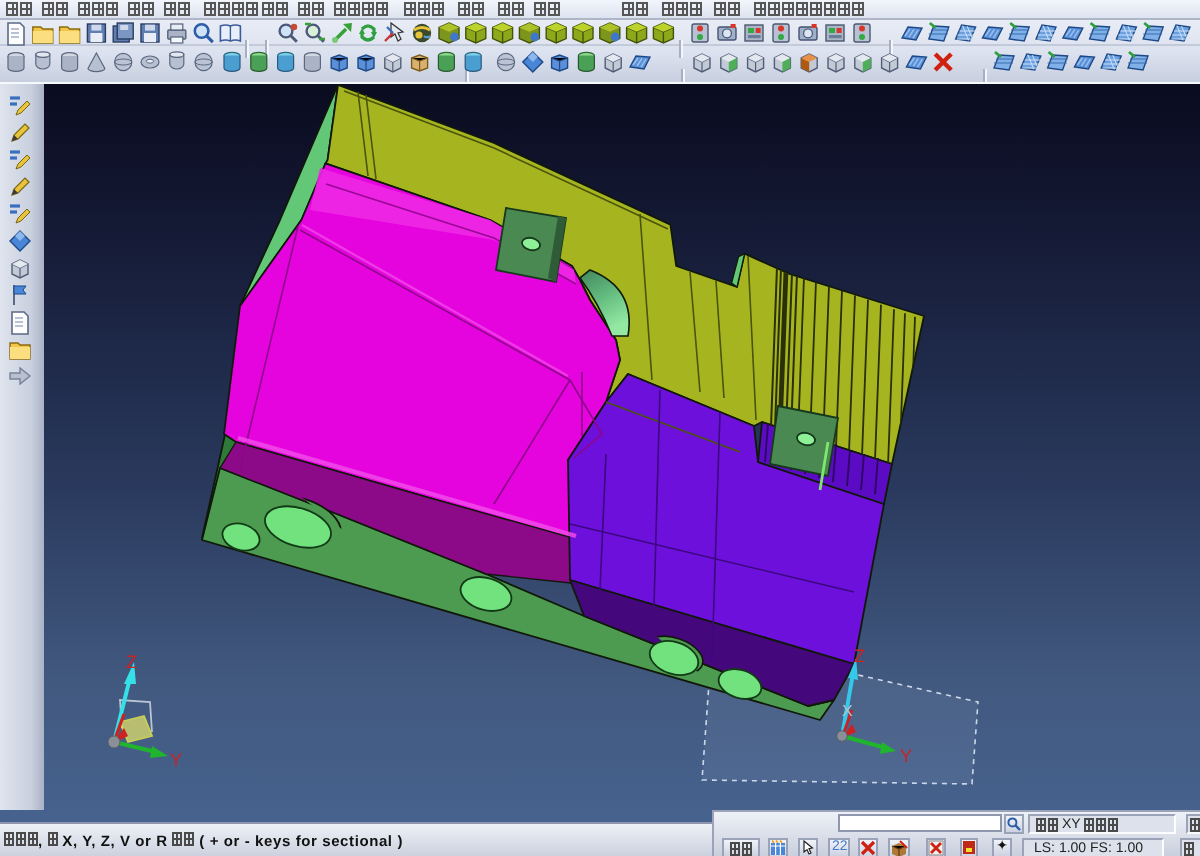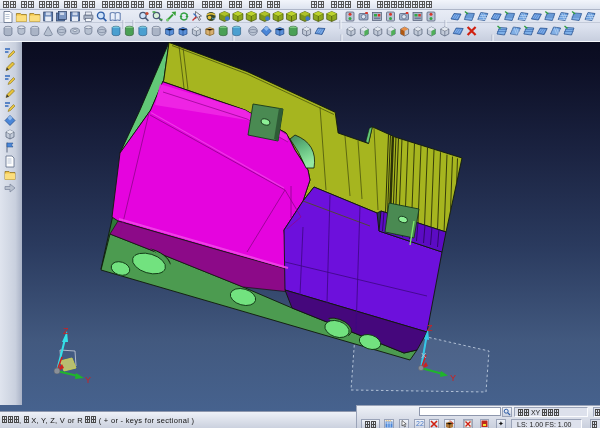--- a/index.html
+++ b/index.html
@@ -20,21 +20,21 @@
  linear-gradient(#4a4a4a,#4a4a4a) 0px 0px/1px 7px no-repeat,
  linear-gradient(#4a4a4a,#4a4a4a) 2px 0px/1px 7px no-repeat,
  linear-gradient(#4a4a4a,#4a4a4a) 4px 0px/1px 7px no-repeat;width:5px;}
 #menubar{position:absolute;left:0;top:0;width:600px;height:9px;background:linear-gradient(#f2f5fb,#dde3ef);}
 .mi{position:absolute;top:1px;}
 #tbs{position:absolute;left:0;top:9px;}
 #lefttb{position:absolute;left:0;top:42px;}
 #canvas{position:absolute;left:0px;top:42px;width:600px;height:369px;background:linear-gradient(#0a0c20 0%,#0c0e24 5%,#1a2240 29%,#2a3a5e 55%,#42597f 81%,#46628e 100%);}
 #cansvg{position:absolute;left:0;top:42px;}
 #topbevel{position:absolute;left:0;top:41px;width:600px;height:1px;background:#f5f8fc;}
-#promptbar{position:absolute;left:0;top:411px;width:356px;height:18px;background:linear-gradient(#eef1f7,#c9cfdd);border-top:1px solid #8e97ad;box-sizing:border-box;}
+#promptbar{position:absolute;left:0;top:411px;width:356px;height:18px;background:linear-gradient(#eef1f7,#c9cfdd);border-top:1px solid #8e97ad;box-sizing:border-box;font-weight:bold;}
 #ptext{position:absolute;left:2px;top:4px;font-size:7.5px;letter-spacing:0.3px;color:#111;white-space:nowrap;font-family:"Liberation Sans",sans-serif;}
 #rb{position:absolute;left:356px;top:405px;width:244px;height:23px;background:linear-gradient(#eef1f7,#c9cfdd);border-top:1px solid #9aa3b8;border-left:1px solid #9aa3b8;box-sizing:border-box;}
 .fld{position:absolute;background:#dde1ec;border:1px solid #9aa3b8;border-right-color:#fbfcfe;border-bottom-color:#fbfcfe;font-size:7px;color:#222;box-sizing:border-box;}
 .btn{position:absolute;background:linear-gradient(#f0f3f9,#ccd2e0);border:1px solid #9aa3b8;box-sizing:border-box;line-height:8px;}
 .btn svg{display:block;margin:0 auto;}
 </style>
 </head>
 <body>
 <div id="root">
 <div id="menubar">

